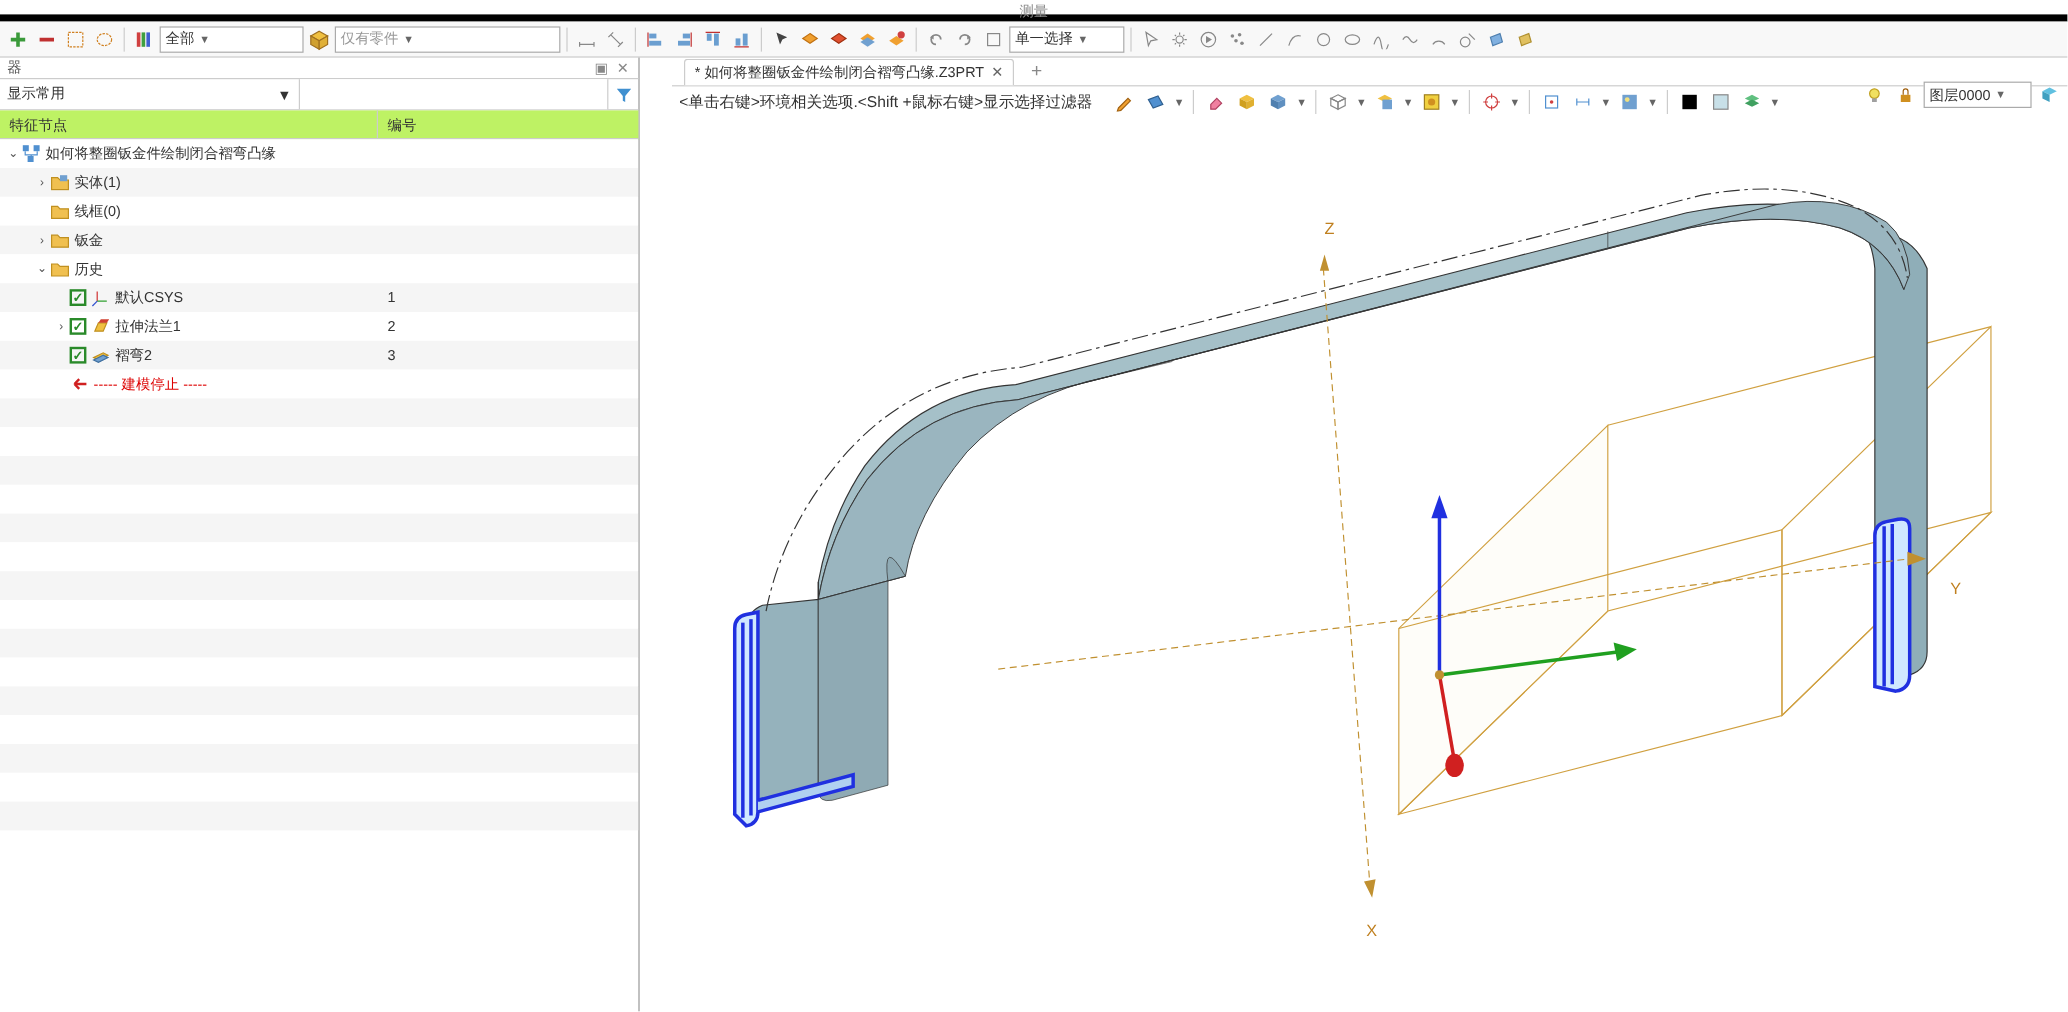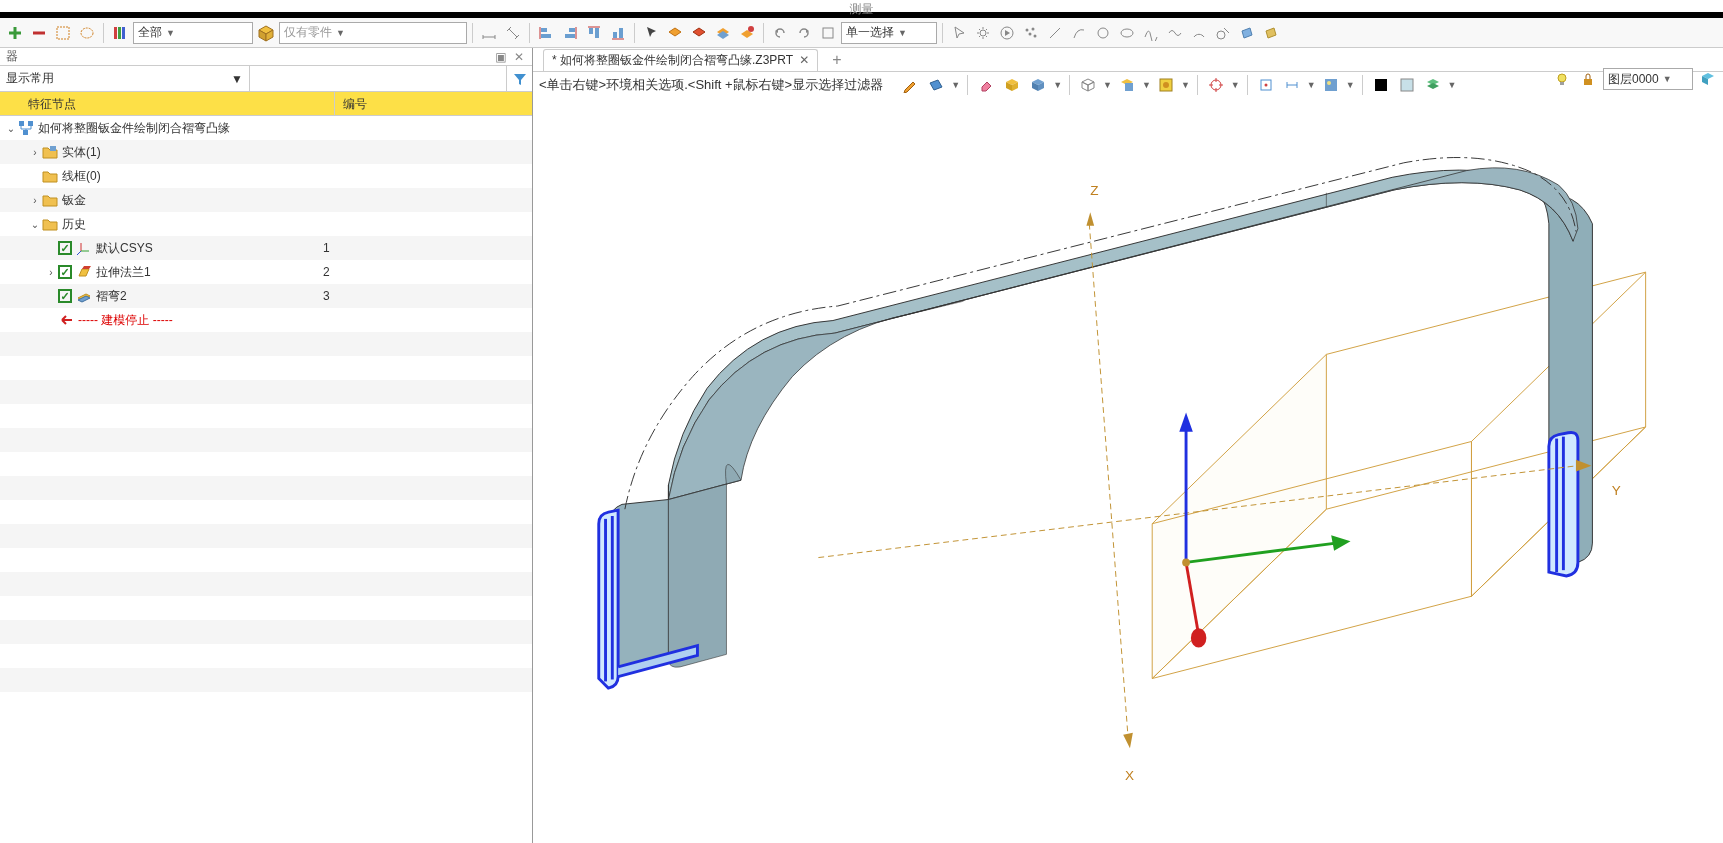--- a/index.html
+++ b/index.html
@@ -13,35 +13,35 @@
 .tb-combo .arrow { font-size: 9px; color: #666; }
 .main { display: flex; height: calc(100vh - 48px); }
 .left-panel { width: 533px; display: flex; flex-direction: column; border-right: 1px solid #999; }
 .panel-title { height: 18px; padding: 1px 6px; font-size: 12px; color: #555; border-bottom: 1px solid #ccc; display: flex; align-items: center; justify-content: space-between; }
 .panel-title .pt-btns { display: flex; gap: 4px; }
 .pt-icon { width: 14px; height: 14px; display: flex; align-items: center; justify-content: center; cursor: pointer; color: #888; }
 .filter-row { display: flex; height: 26px; border-bottom: 1px solid #ccc; }
 .filter-combo { flex: 0 0 250px; border: none; border-right: 1px solid #ccc; padding: 0 6px; display: flex; align-items: center; justify-content: space-between; }
 .filter-input { flex: 1; border: none; padding: 0 4px; }
 .filter-btn { width: 26px; display: flex; align-items: center; justify-content: center; cursor: pointer; border-left: 1px solid #ccc; }
-.tree-header { display: flex; height: 24px; background: #fde047; border-bottom: 1px solid #ccc; padding-left: 20px; }
+.tree-header { display: flex; height: 24px; background: #bef264; border-bottom: 1px solid #ccc; }
 .tree-col1 { flex: 0 0 315px; padding: 4px 8px; border-right: 1px solid #ccc; }
 .tree-col2 { flex: 1; padding: 4px 8px; }
 .tree-body { flex: 1; overflow: auto; position: relative; }
 .tree-row { display: flex; height: 24px; align-items: center; }
 .tree-row:nth-child(even) { background: #f5f5f5; }
 .tree-row:nth-child(odd) { background: #fff; }
 .tc1 { flex: 0 0 315px; display: flex; align-items: center; border-right: 1px solid transparent; }
 .tc2 { flex: 1; padding: 0 8px; }
 .expander { width: 14px; text-align: center; cursor: pointer; color: #555; font-size: 10px; }
 .indent { display: inline-block; }
 .cb { width: 14px; height: 14px; border: 2px solid #2a8a2a; margin-right: 4px; display: flex; align-items: center; justify-content: center; color: #2a8a2a; font-size: 11px; font-weight: bold; }
 .node-icon { width: 16px; height: 16px; margin-right: 4px; display: inline-flex; align-items: center; justify-content: center; }
 .stop-row { color: #d00; }
-.right-panel { flex: 1; display: flex; flex-direction: column; position: relative; }
+.right-panel { flex: 1; display: flex; flex-direction: column; position: relative; margin-left: 27px; }
 .doc-tabs { height: 24px; display: flex; align-items: center; border-bottom: 1px solid #ccc; padding-left: 10px; gap: 8px; }
 .doc-tab { height: 22px; padding: 2px 8px; border: 1px solid #ccc; border-bottom: none; border-radius: 3px 3px 0 0; background: #fff; display: flex; align-items: center; gap: 6px; font-size: 12px; }
 .doc-close { cursor: pointer; color: #666; }
 .doc-add { cursor: pointer; color: #888; font-size: 16px; padding: 0 6px; }
 .context-bar { display: flex; align-items: center; height: 26px; padding: 0 6px; gap: 4px; font-size: 13px; flex-wrap: wrap; }
 .context-text { white-space: pre; }
 .cb-btn { width: 22px; height: 22px; display: flex; align-items: center; justify-content: center; cursor: pointer; }
 .viewport { flex: 1; position: relative; background: #fff; overflow: hidden; }
 .viewport svg { width: 100%; height: 100%; }
 .layer-combo { position: absolute; top: 18px; right: 4px; display: flex; align-items: center; gap: 4px; height: 26px; }

